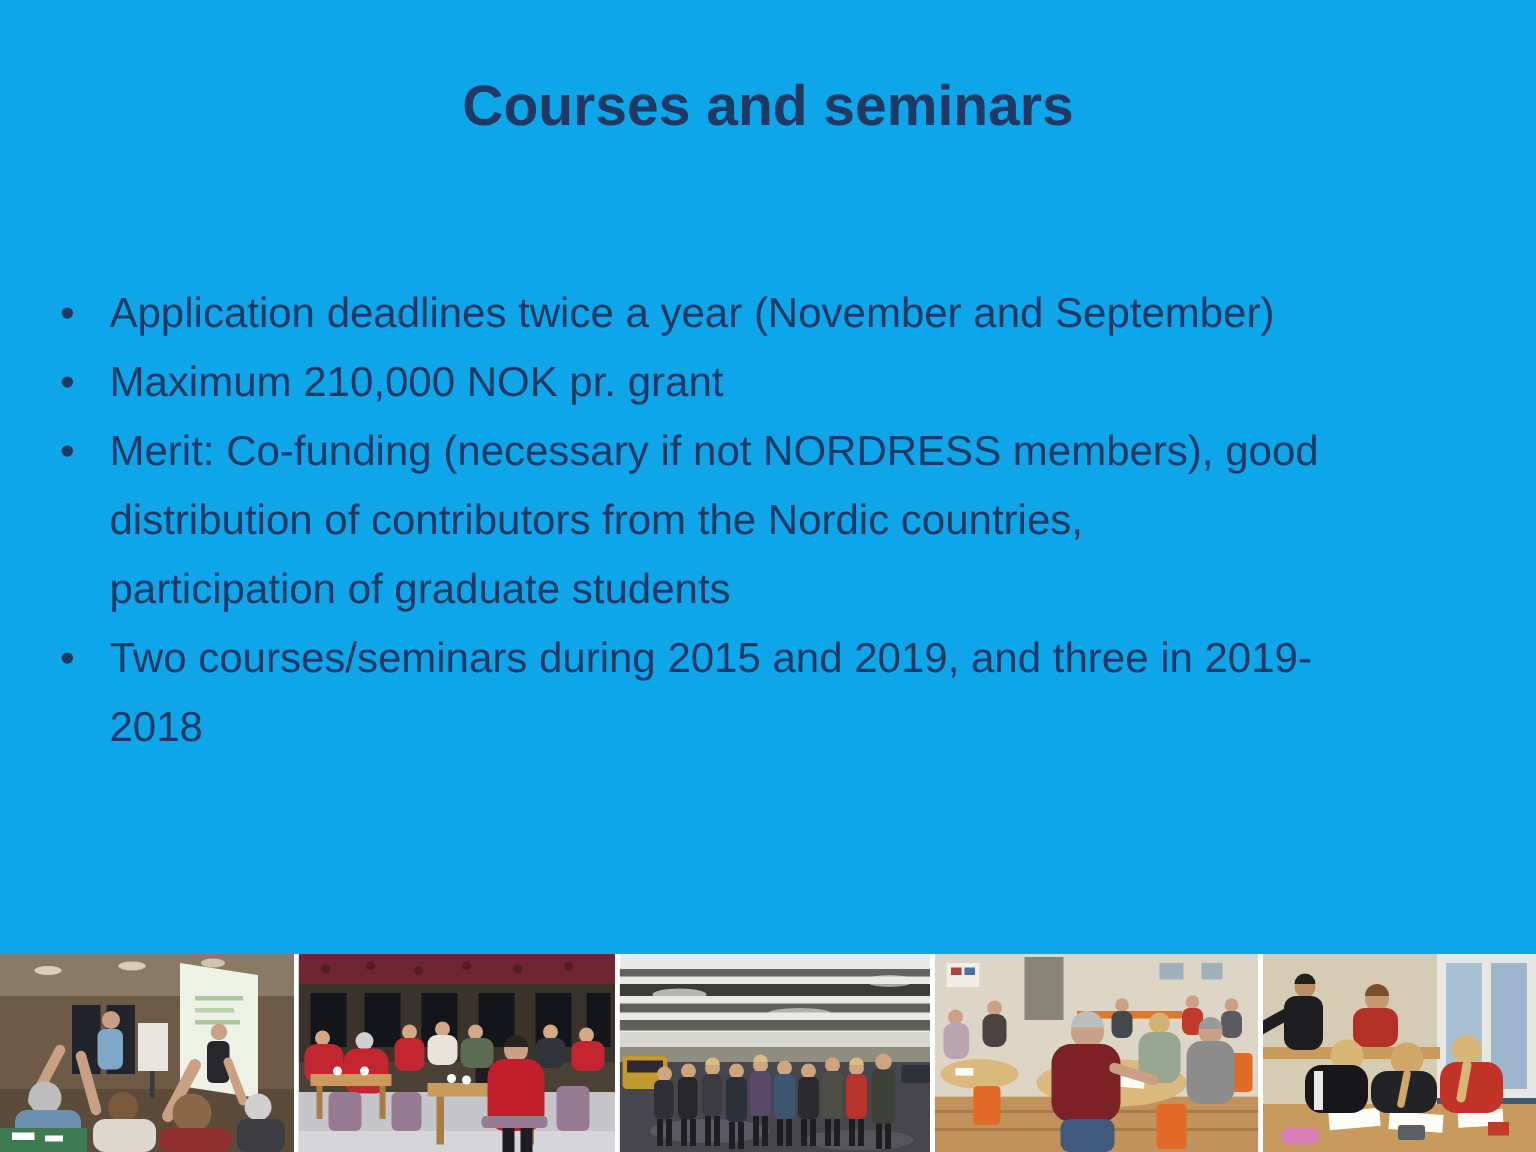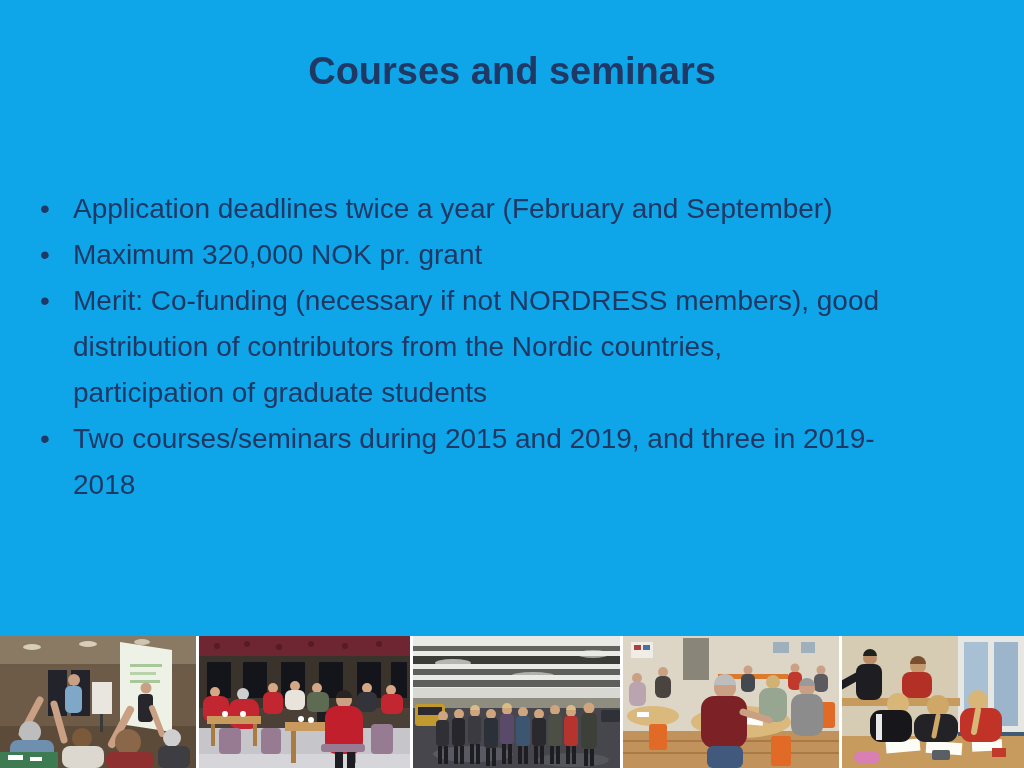--- a/index.html
+++ b/index.html
@@ -33,25 +33,25 @@
 </head>
 <body>
 
 <div class="slide">
 
   <div class="slide-title">Courses and seminars</div>
 
   <ul class="bullet-list">
     <li class="bullet-item">
       <span class="bullet-dot">•</span>
-      <span class="bullet-text">Application deadlines twice a year (February and September)</span>
+      <span class="bullet-text">Application deadlines twice a year (November and September)</span>
     </li>
     <li class="bullet-item">
       <span class="bullet-dot">•</span>
-      <span class="bullet-text">Maximum 320,000 NOK pr. grant</span>
+      <span class="bullet-text">Maximum 210,000 NOK pr. grant</span>
     </li>
     <li class="bullet-item">
       <span class="bullet-dot">•</span>
       <span class="bullet-text">Merit: Co-funding (necessary if not NORDRESS members), good
 distribution of contributors from the Nordic countries,
 participation of graduate students</span>
     </li>
     <li class="bullet-item">
       <span class="bullet-dot">•</span>
       <span class="bullet-text">Two courses/seminars during 2015 and 2019, and three in 2019-

